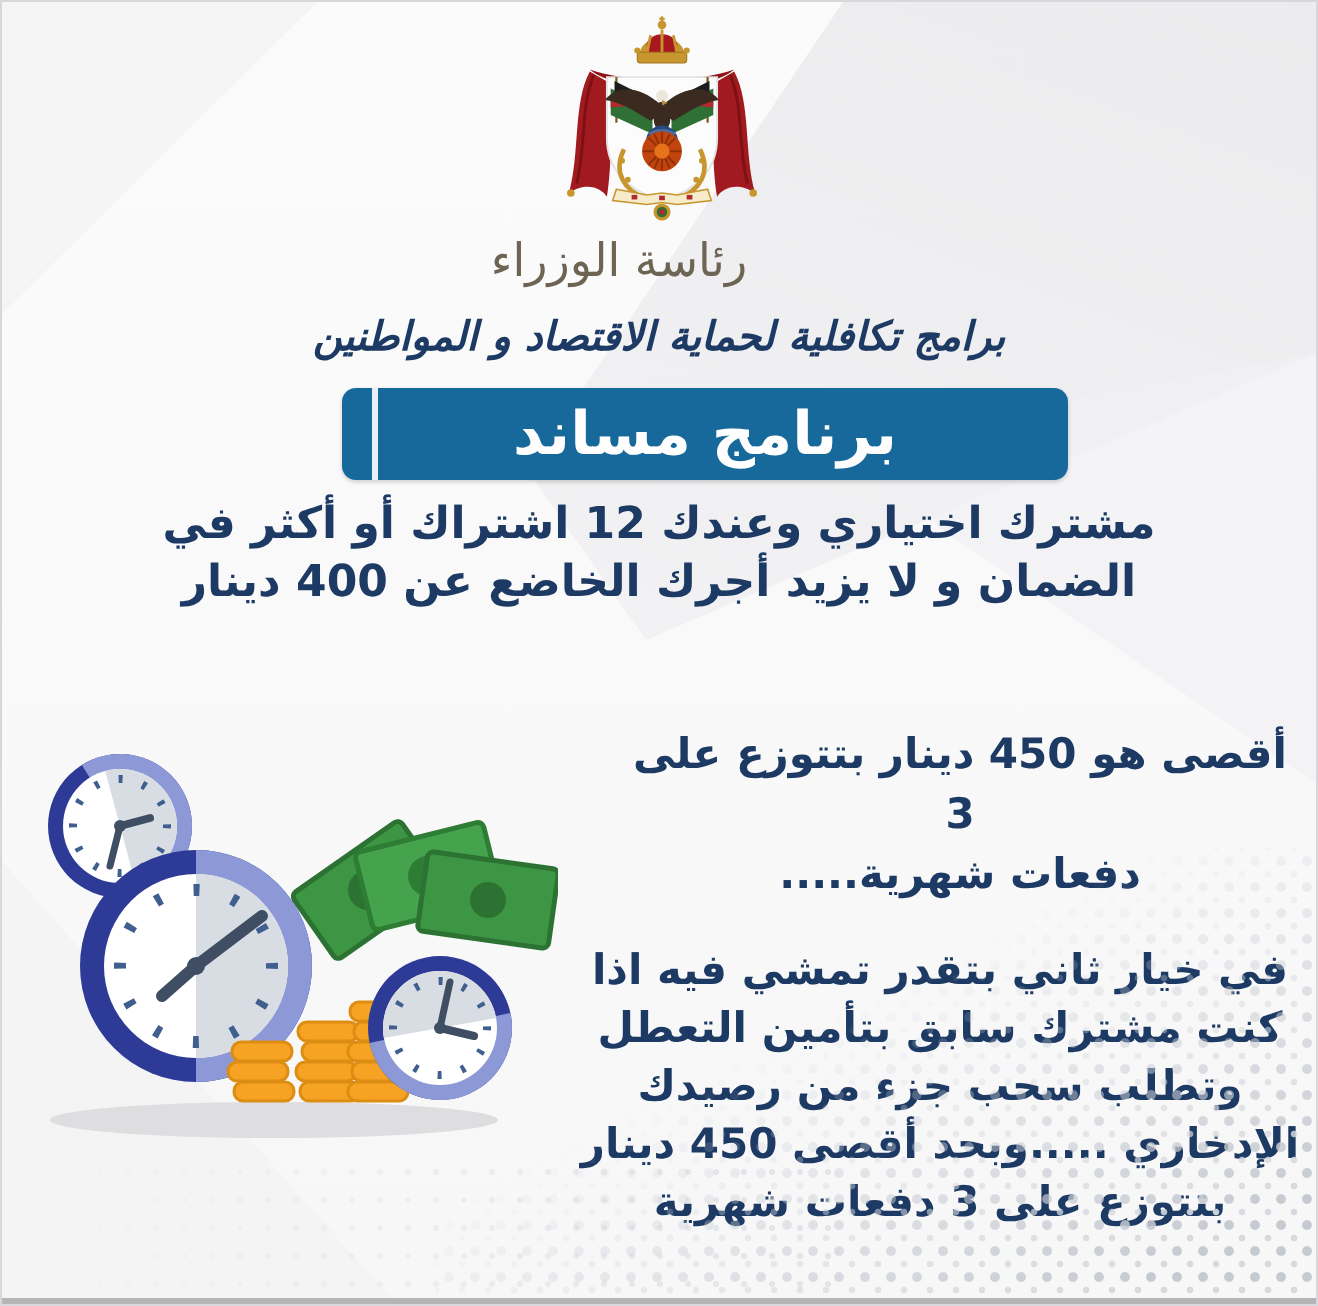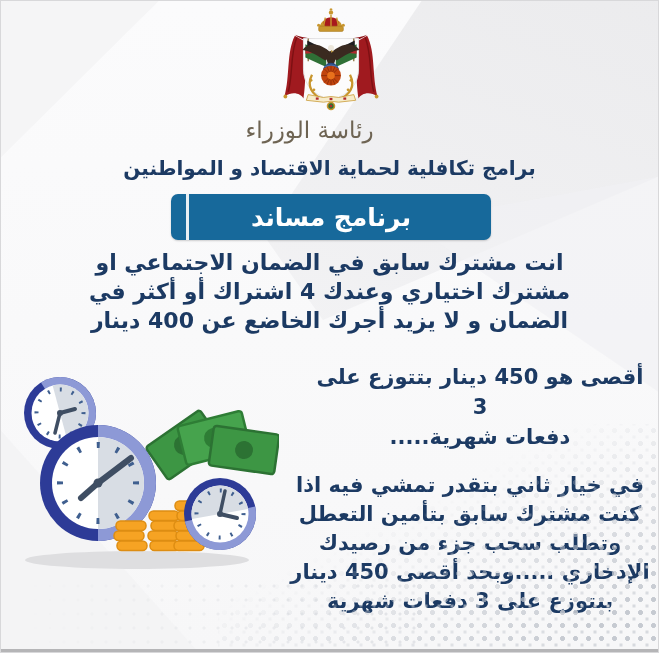--- a/index.html
+++ b/index.html
@@ -16,27 +16,27 @@
   .w3{background:#f2f2f4;clip-path:polygon(0 66%,30% 100%,0 100%);opacity:.8;}
   .w4{background:#f5f5f6;clip-path:polygon(0 0,24% 0,0 24%);}
   .crest{position:absolute;left:273px;top:5px;width:114px;height:105px;}
   .calligraphy{
     position:absolute;left:0;right:40px;top:106px;text-align:center;
     font-family:"DejaVu Serif","Liberation Serif",serif;
     font-size:23px;font-weight:normal;color:#6e6453;letter-spacing:1px;margin-top:10px;
   }
   .tagline{
     position:absolute;left:0;right:0;top:155px;text-align:center;
-    font-size:20px;font-weight:bold;color:#1c3a63;
+    font-size:20px;font-weight:bold;color:#1c3a63;font-style:italic;
   }
   .banner{
-    position:absolute;left:170px;top:193px;width:320px;height:46px;
+    position:absolute;left:170px;top:193px;width:363px;height:46px;
     background:#17699b;border-radius:7px;
     display:flex;align-items:center;justify-content:center;
-    color:#ffffff;font-size:25px;font-weight:bold;
+    color:#ffffff;font-size:30px;font-weight:bold;
     box-shadow:0 1px 2px rgba(0,0,0,.18);
   }
   .banner::after{
     content:"";position:absolute;left:15px;top:0;bottom:0;width:3px;
     background:rgba(255,255,255,.9);
   }
   .txt{color:#1c3a63;font-weight:bold;text-align:center;}
   .eligibility{position:absolute;left:20px;right:20px;top:247px;font-size:22px;line-height:29px;}
   .benefit{position:absolute;right:8px;width:340px;top:361px;font-size:21px;line-height:30px;}
   .option2{position:absolute;right:8px;width:360px;top:470px;font-size:21px;line-height:29px;}
@@ -142,22 +142,21 @@
       <circle cx="73" cy="20" r="1.6" fill="#c8962e"></circle>
   </svg>
 
   <div class="calligraphy" dir="rtl">رئاسة الوزراء</div>
 
   <div class="tagline" dir="rtl">برامج تكافلية لحماية الاقتصاد و المواطنين</div>
 
   <div class="banner" dir="rtl">برنامج مساند</div>
 
   <div class="txt eligibility" dir="rtl">
-    <div>انت مشترك سابق في الضمان الاجتماعي او</div>
-    <div>مشترك اختياري وعندك 4 اشتراك أو أكثر في</div>
+    <div>مشترك اختياري وعندك 12 اشتراك أو أكثر في</div>
     <div>الضمان و لا يزيد أجرك الخاضع عن 400 دينار</div>
   </div>
 
   <svg class="illustration" viewBox="0 0 270 215">
     <ellipse cx="128" cy="197" rx="112" ry="9" fill="#dedee0"></ellipse>
 
     <g>
       <circle cx="51" cy="50" r="36" fill="#2d3b97"></circle>
       <path d="M51 14 A36 36 0 0 1 51 86 Z" fill="#8d99d6" transform="rotate(-32 51 50)"></path>
       <circle cx="51" cy="50" r="28.5" fill="#ffffff"></circle>

